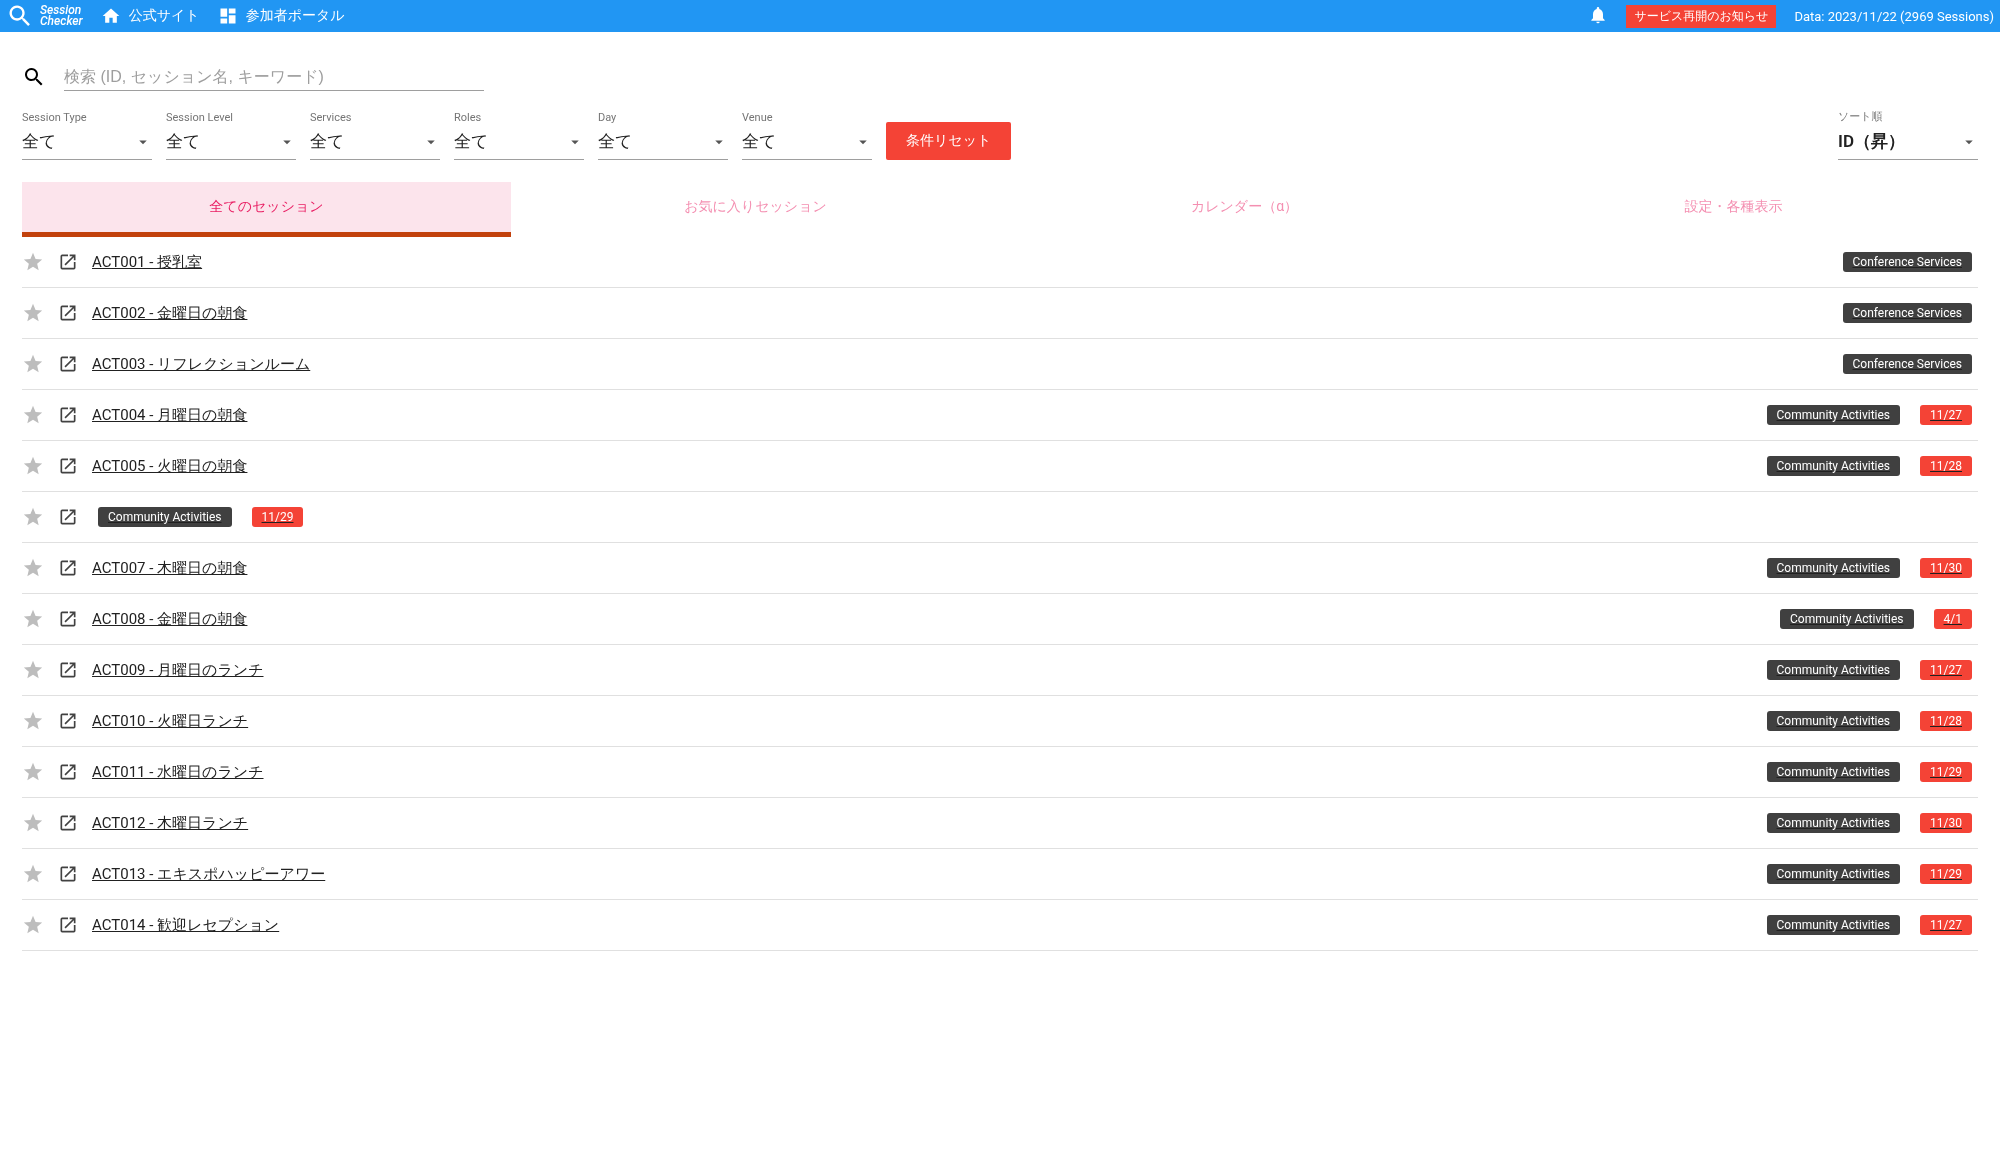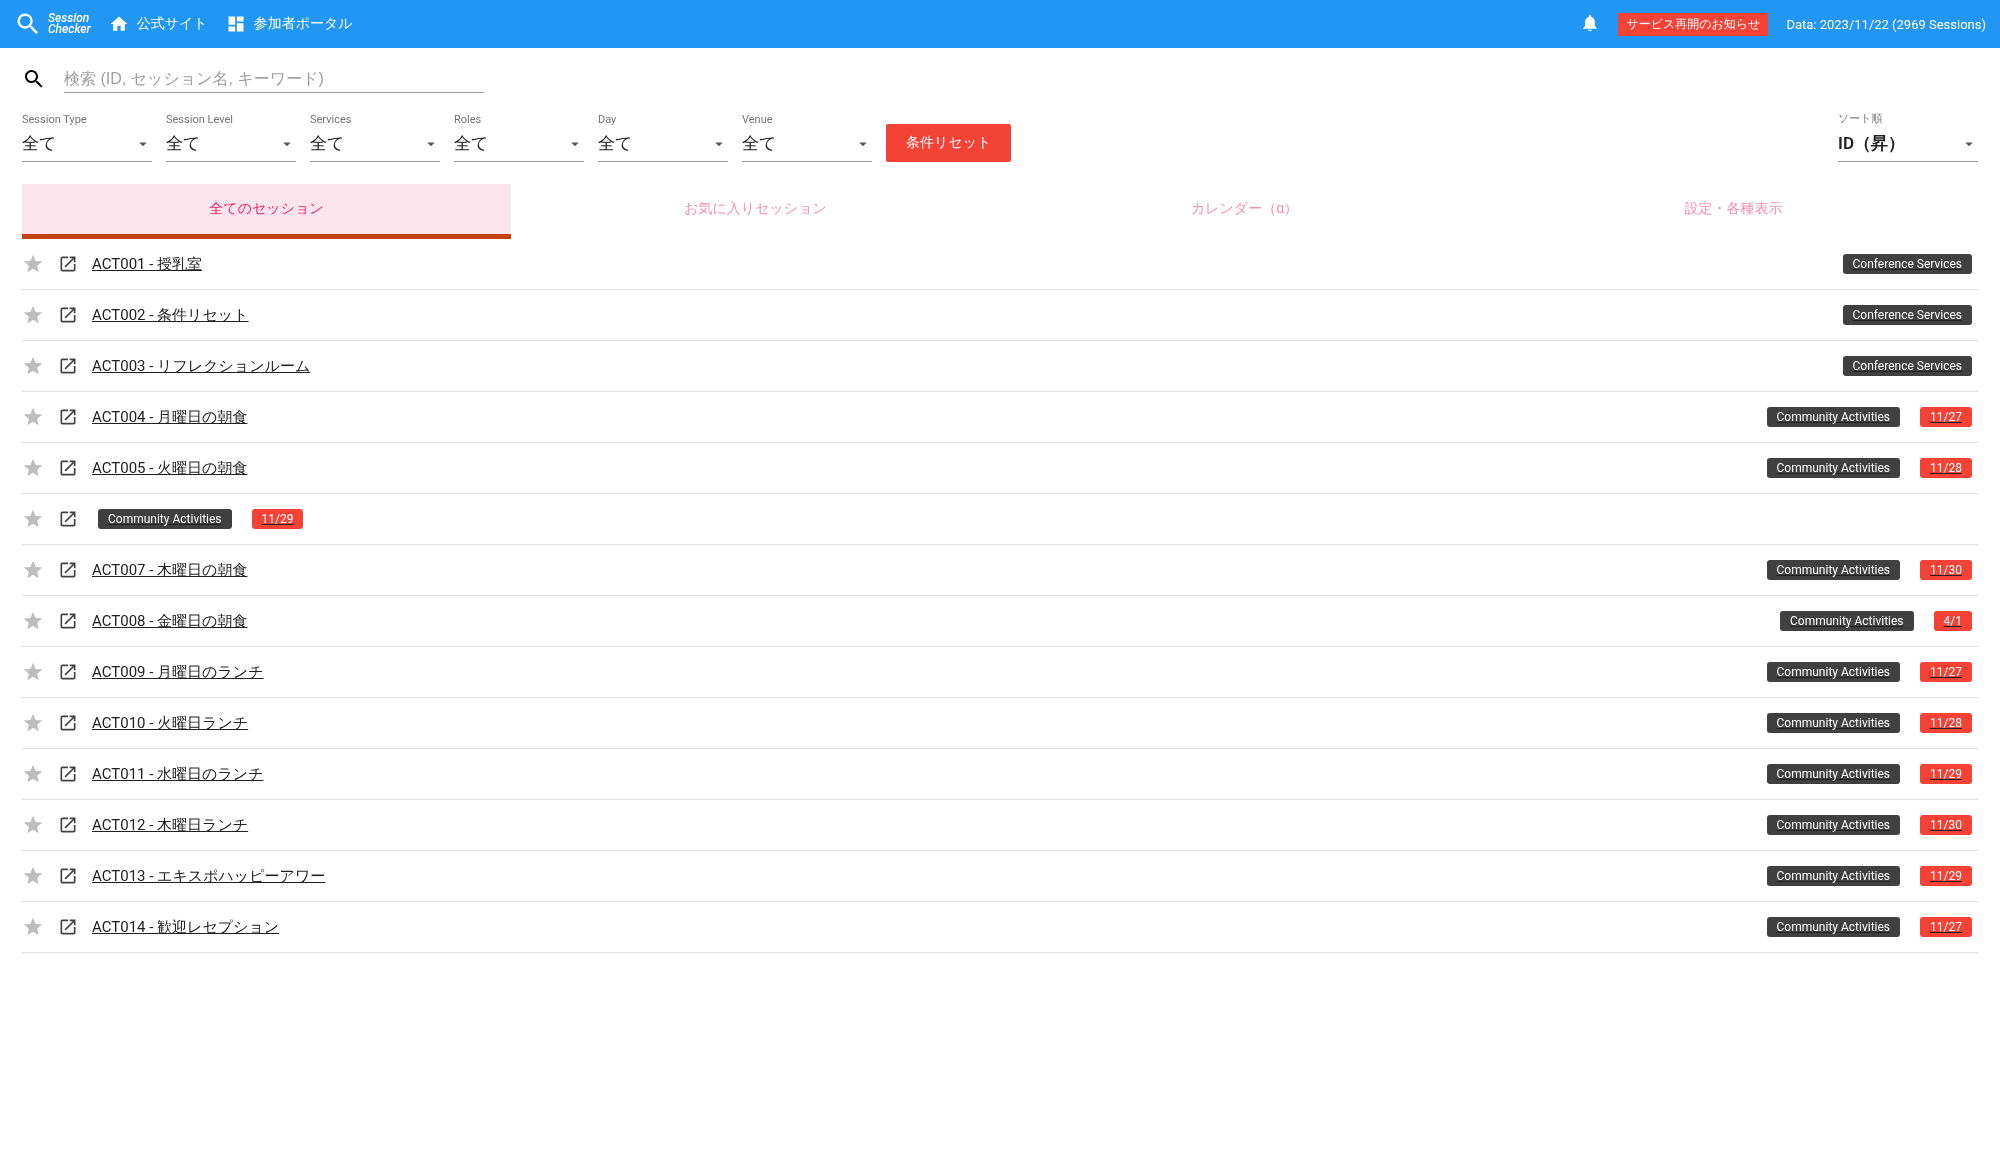--- a/index.html
+++ b/index.html
@@ -1,33 +1,33 @@
 <!DOCTYPE html>
 <html><head>
 <meta charset="utf-8">
 <style>
 * { box-sizing: border-box; margin: 0; padding: 0; }
 body { font-family: Roboto, "Helvetica Neue", Arial, "Hiragino Kaku Gothic ProN", Meiryo, sans-serif; background: #fff; color: #212121; font-size: 14px; }
 
 
-.topbar { background: #2196f3; color: #fff; height: 48px; display: flex; align-items: center; padding: 0 14px; gap: 18px; }
+.topbar { background: #2196f3; color: #fff; height: 32px; display: flex; align-items: center; padding: 0 6px; gap: 18px; }
 .logo { display: flex; align-items: center; gap: 6px; font-weight: 500; font-style: italic; }
 .logo svg { width: 28px; height: 28px; }
 .logo-text-line1 { font-size: 12px; line-height: 11px; }
 .logo-text-line2 { font-size: 12px; line-height: 11px; }
 .topbar-link { display: flex; align-items: center; gap: 8px; color: #fff; font-size: 14px; cursor: pointer; }
 .topbar-link svg { width: 20px; height: 20px; fill: #fff; }
 .topbar-spacer { flex: 1; }
 .topbar-bell svg { width: 20px; height: 20px; fill: #fff; }
 .topbar-alert { background: #f44336; color: #fff; padding: 3px 8px; font-size: 12px; cursor: pointer; }
 .topbar-data { font-size: 13px; }
 
 
 .content { padding: 10px 22px; }
-.search-row { display: flex; align-items: center; gap: 18px; margin: 6px 0 18px; }
+.search-row { display: flex; align-items: center; gap: 18px; margin: 20px 0 18px; }
 .search-row svg { width: 24px; height: 24px; fill: #000; }
 .search-input { border: none; border-bottom: 1px solid #9e9e9e; width: 420px; font-size: 16px; padding: 6px 0 4px; outline: none; background: transparent; }
 .search-input::placeholder { color: #9e9e9e; }
 
 
 .filters-row { display: flex; align-items: flex-end; gap: 14px; }
 .filter { display: flex; flex-direction: column; min-width: 130px; }
 .filter-label { font-size: 11px; color: #757575; margin-bottom: 2px; }
 .filter-select { display: flex; justify-content: space-between; align-items: center; border-bottom: 1px solid #9e9e9e; padding: 4px 0 6px; cursor: pointer; font-size: 17px; }
 .filter-select svg { width: 18px; height: 18px; fill: #555; }
@@ -180,21 +180,21 @@
         <div class="session-title">ACT001 - 授乳室</div>
         <span class="badge blue">Conference Services</span>
       </div>
       <div class="session-row">
         <svg viewBox="0 0 24 24" class="star">
           <path d="M12 17.27L18.18 21l-1.64-7.03L22 9.24l-7.19-.61L12 2 9.19 8.63 2 9.24l5.46 4.73L5.82 21z"></path>
         </svg>
         <svg viewBox="0 0 24 24" class="openext">
           <path d="M19 19H5V5h7V3H5a2 2 0 0 0-2 2v14a2 2 0 0 0 2 2h14a2 2 0 0 0 2-2v-7h-2v7zM14 3v2h3.59l-9.83 9.83 1.41 1.41L19 6.41V10h2V3h-7z"></path>
         </svg>
-        <div class="session-title">ACT002 - 条件リセット</div>
+        <div class="session-title">ACT002 - 金曜日の朝食</div>
         <span class="badge blue">Conference Services</span>
       </div>
       <div class="session-row">
         <svg viewBox="0 0 24 24" class="star">
           <path d="M12 17.27L18.18 21l-1.64-7.03L22 9.24l-7.19-.61L12 2 9.19 8.63 2 9.24l5.46 4.73L5.82 21z"></path>
         </svg>
         <svg viewBox="0 0 24 24" class="openext">
           <path d="M19 19H5V5h7V3H5a2 2 0 0 0-2 2v14a2 2 0 0 0 2 2h14a2 2 0 0 0 2-2v-7h-2v7zM14 3v2h3.59l-9.83 9.83 1.41 1.41L19 6.41V10h2V3h-7z"></path>
         </svg>
         <div class="session-title">ACT003 - リフレクションルーム</div>

